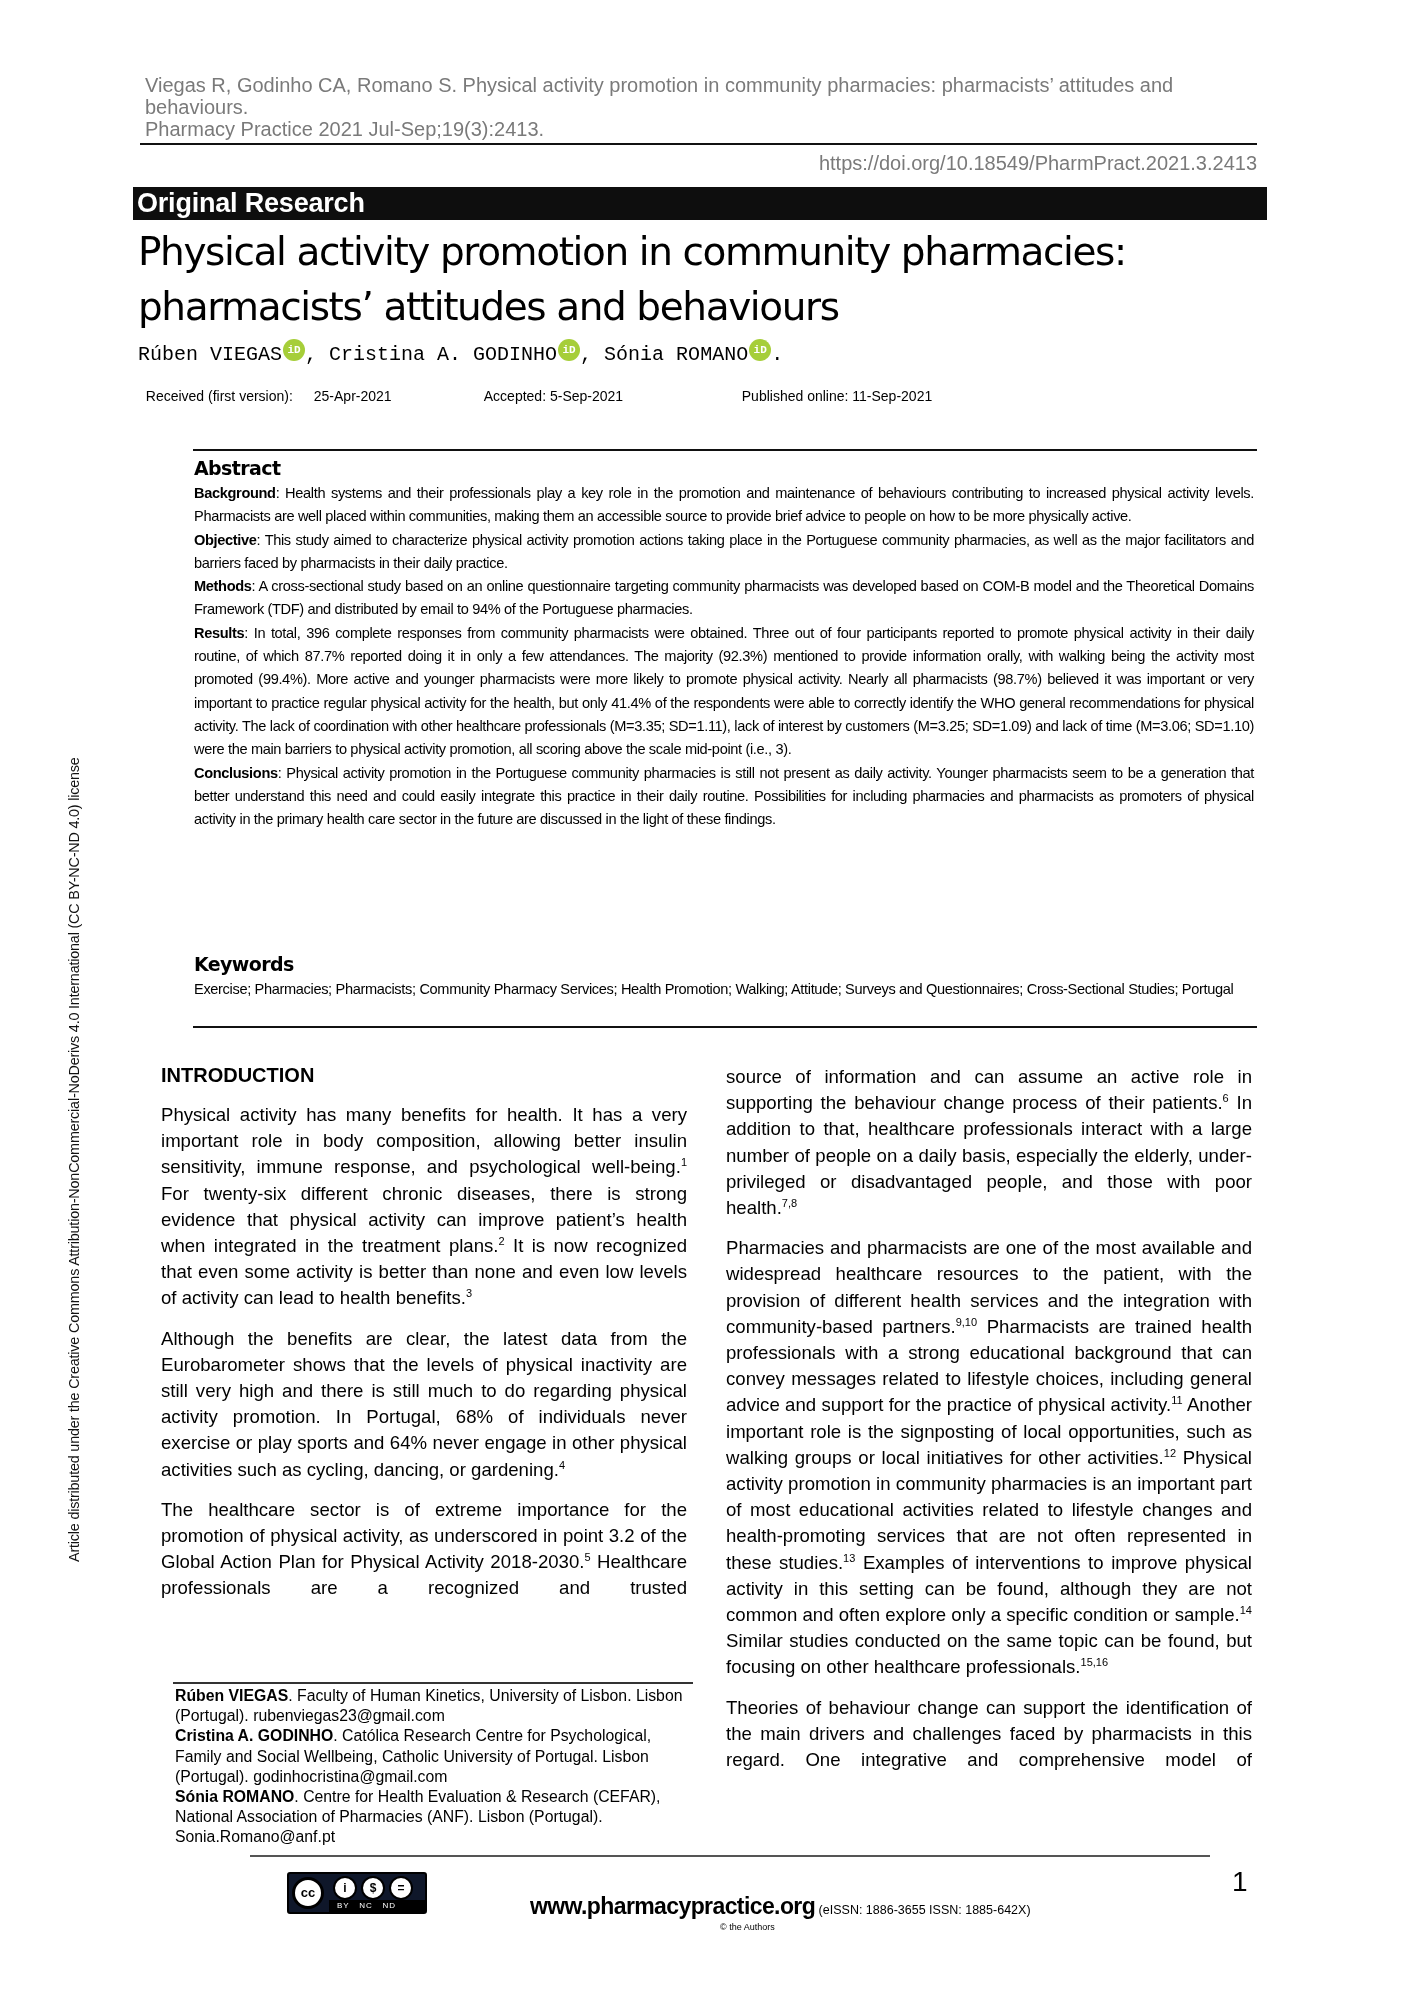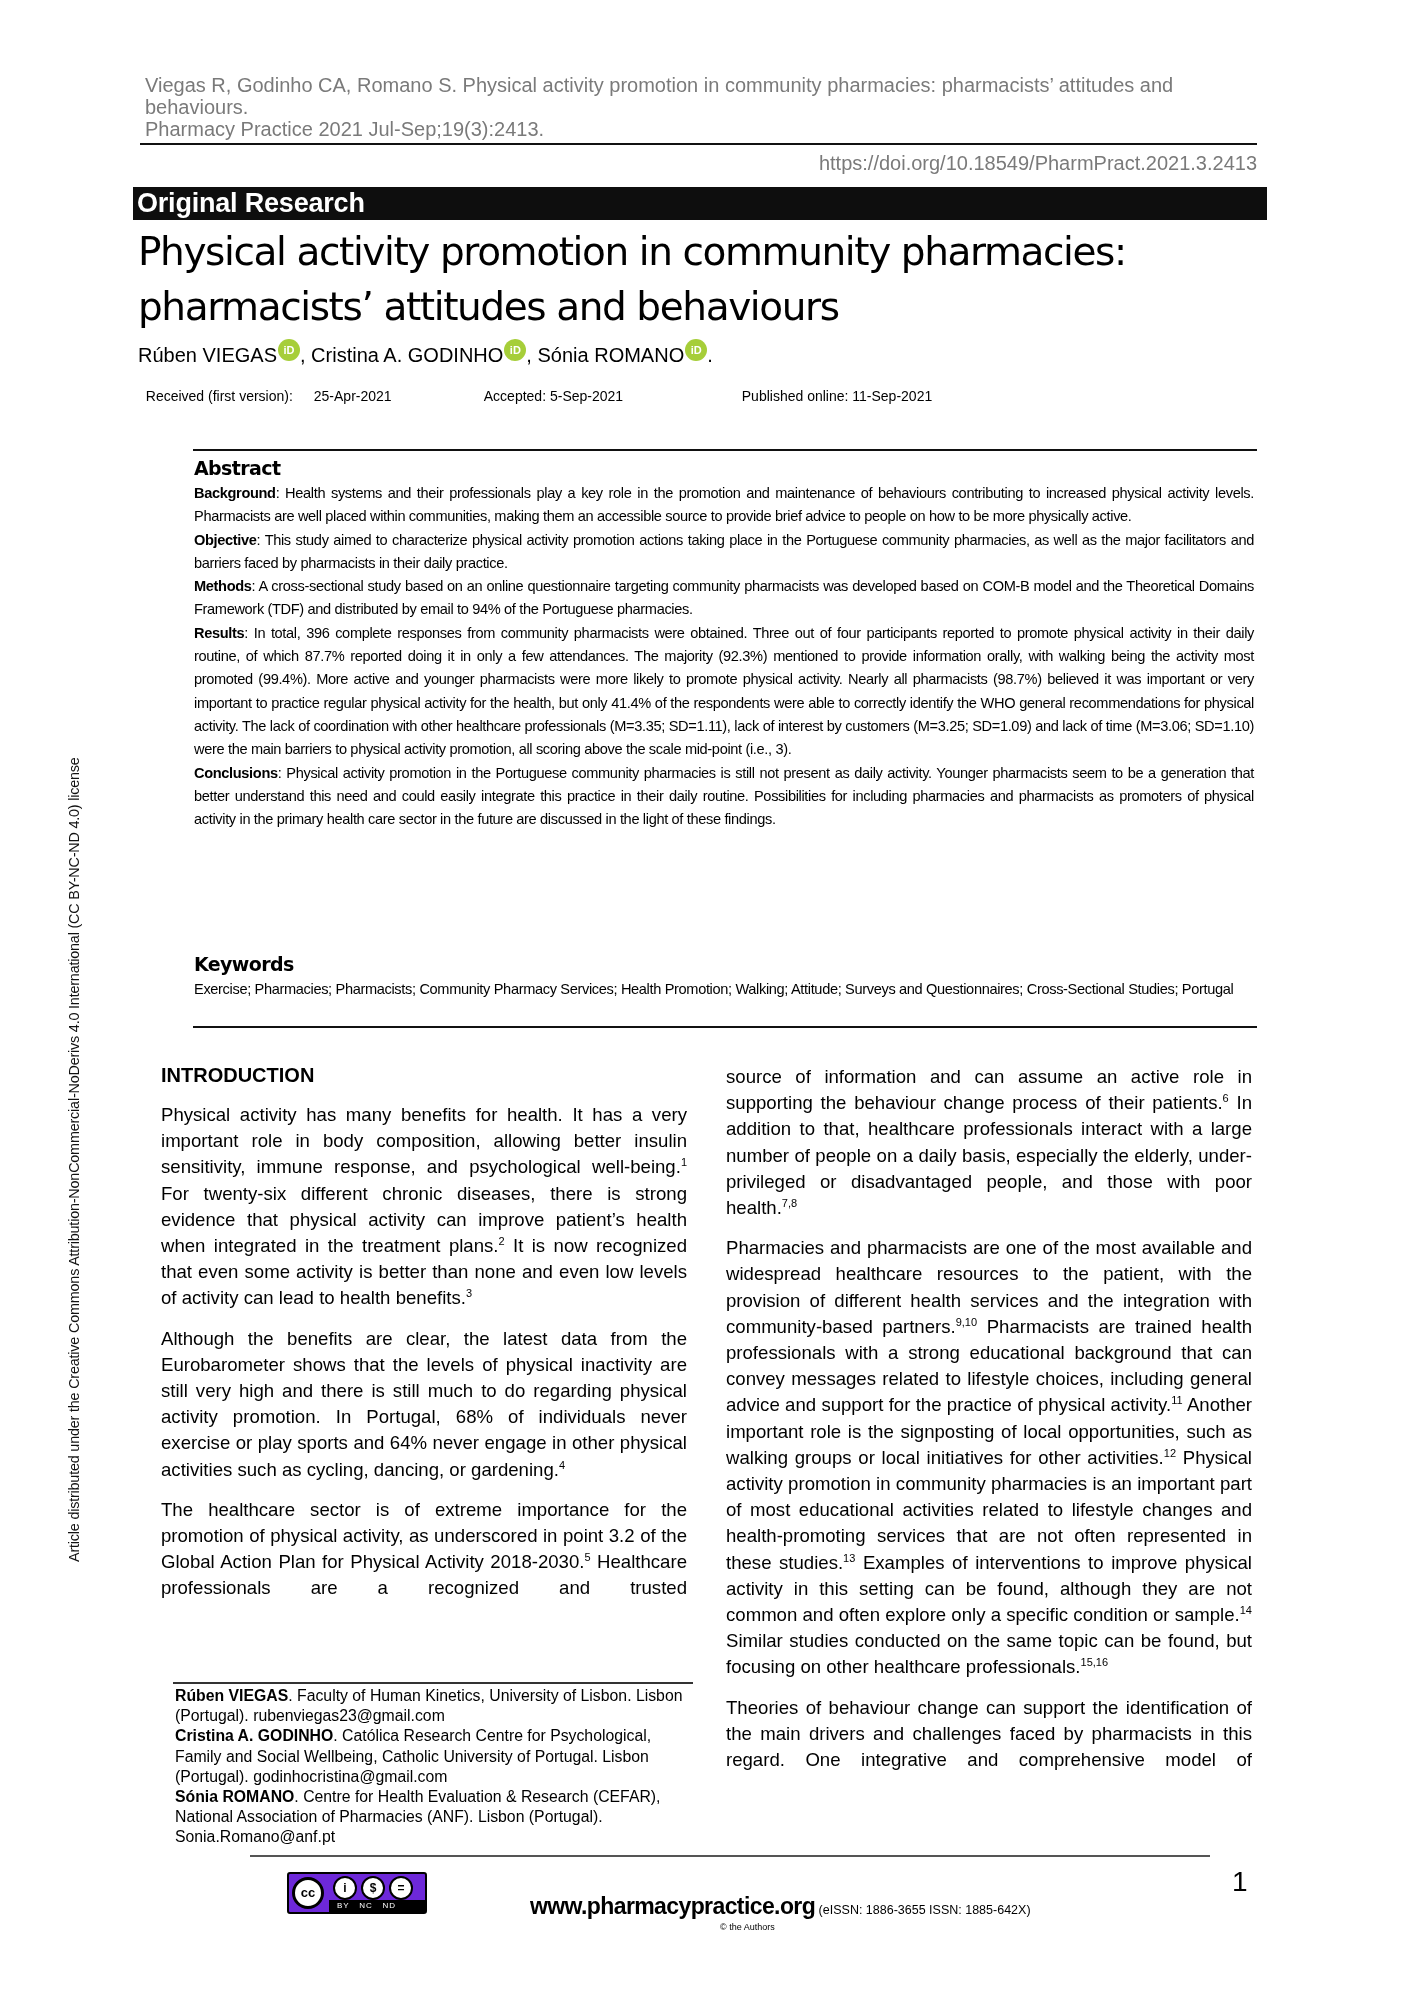--- a/index.html
+++ b/index.html
@@ -7,21 +7,21 @@
   body { position:relative; font-family:"Liberation Sans", sans-serif; color:#000; }
 
   .running-head { position:absolute; left:145px; top:74px; width:1112px; color:#7a7a7a; font-size:20px; line-height:22px; }
   .running-head .doi { text-align:right; margin-top:12px; }
   .head-rule { position:absolute; left:140px; top:143px; width:1117px; height:2px; background:#111; }
 
   .type-bar { position:absolute; left:133px; top:187px; width:1134px; height:33px; background:#0e0e0e; color:#fff; font-weight:bold; font-size:27px; line-height:33px; padding-left:4px; letter-spacing:-0.2px; }
 
   .title { position:absolute; left:138px; top:224px; width:1120px; font-family:"DejaVu Sans", sans-serif; font-size:39px; line-height:55px; letter-spacing:-1.4px; color:#000; }
 
-  .authors { position:absolute; left:138px; top:343px; font-size:20px; line-height:24px; }
+  .authors { position:absolute; left:138px; top:343px; font-size:20px; line-height:24px;font-family:Liberation Mono, monospace; }
   .orcid { display:inline-block; width:22px; height:22px; border-radius:50%; background:#a6ce39; color:#fff; font-size:11px; font-weight:bold; text-align:center; line-height:22px; vertical-align:top; margin-top:-4px; margin-left:1px; }
   .dates { position:absolute; left:138px; top:372px; font-size:14px; line-height:16px; white-space:pre; }
   .dates span { display:inline-block; }
 
   .abs-rule-top { position:absolute; left:193px; top:449px; width:1064px; height:2px; background:#111; }
   .abstract { position:absolute; left:194px; top:454px; width:1060px; font-family:"Liberation Sans Narrow", "Liberation Sans", sans-serif; }
   .abstract h2 { font-family:"DejaVu Sans", sans-serif; font-size:19px; font-weight:bold; line-height:28px; letter-spacing:-0.6px; }
   .abstract p { font-size:14.6px; line-height:23.3px; text-align:justify; letter-spacing:-0.35px; }
   .abstract p b { font-weight:bold; }
   .keywords { position:absolute; left:194px; top:950px; width:1060px; }
@@ -33,21 +33,21 @@
   .col-left { left:161px; width:526px; }
   .col-right { left:726px; width:526px; top:1064px; }
   .col h3 { font-size:20px; font-weight:bold; line-height:26px; margin-bottom:14px; }
   .col p { margin-bottom:14px; }
   sup { font-size:11px; line-height:0; vertical-align:super; }
 
   .aff-rule { position:absolute; left:173px; top:1682px; width:520px; height:2px; background:#333; }
   .affiliations { position:absolute; left:175px; top:1686px; width:520px; font-size:15.8px; line-height:20.2px; }
 
   .foot-rule { position:absolute; left:250px; top:1855px; width:960px; height:2px; background:#555; }
-  .cc-badge { position:absolute; left:287px; top:1872px; width:140px; height:42px; background:#6d28d9; border:2px solid #000; border-radius:3px; }
+  .cc-badge { position:absolute; left:287px; top:1872px; width:140px; height:42px; background:#0f172a; border:2px solid #000; border-radius:3px; }
   .cc-badge .cc { position:absolute; left:3px; top:3px; width:32px; height:32px; border-radius:50%; background:#fff; border:3px solid #000; font-weight:bold; font-size:13px; text-align:center; line-height:26px; }
   .cc-badge .ic { position:absolute; top:2px; width:24px; height:24px; border-radius:50%; background:#fff; border:2px solid #000; font-size:12px; font-weight:bold; text-align:center; line-height:20px; }
   .cc-badge .strip { position:absolute; left:40px; right:0; bottom:0; height:12px; background:#000; color:#fff; font-size:8px; line-height:12px; letter-spacing:1px; padding-left:8px; white-space:pre; }
   .site { position:absolute; left:530px; top:1893px; font-size:23px; font-weight:bold; letter-spacing:-0.6px; }
   .site small { font-size:12.5px; font-weight:normal; letter-spacing:0; }
   .copy { position:absolute; left:680px; top:1922px; font-size:9px;padding-left:40px; }
   .page-num { position:absolute; left:1232px; top:1866px; font-size:28px; }
 
   .side-license { position:absolute; left:66px; top:1562px; transform-origin:0 0; transform:rotate(-90deg); white-space:nowrap; font-family:"Liberation Sans", sans-serif; font-size:14.4px; letter-spacing:-0.2px; color:#111; }
 </style>

